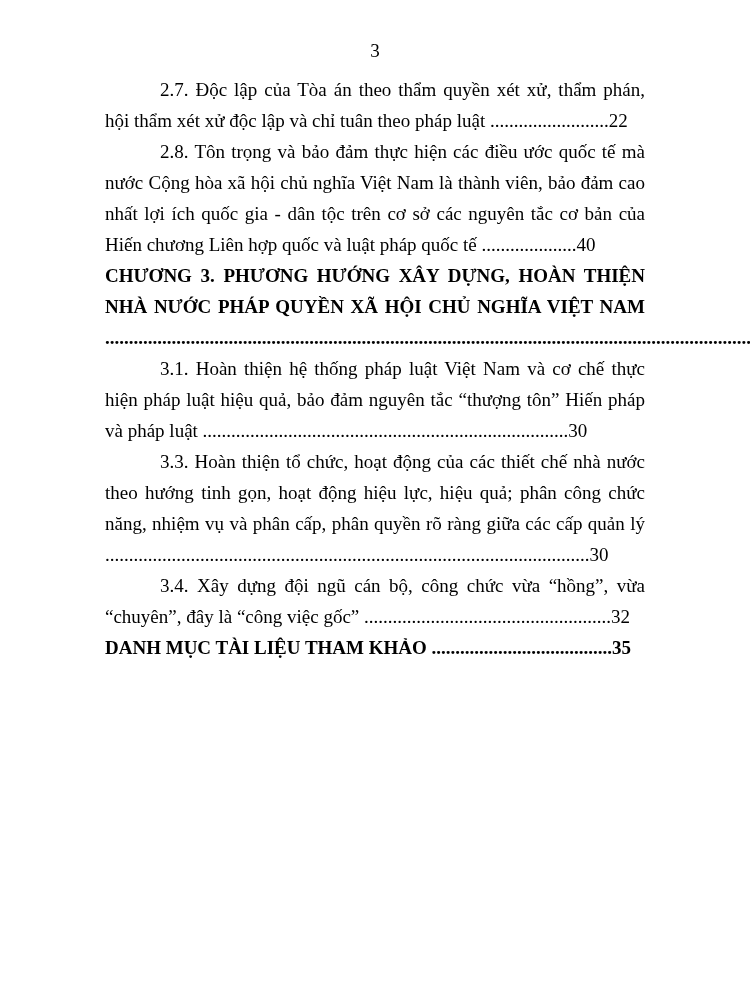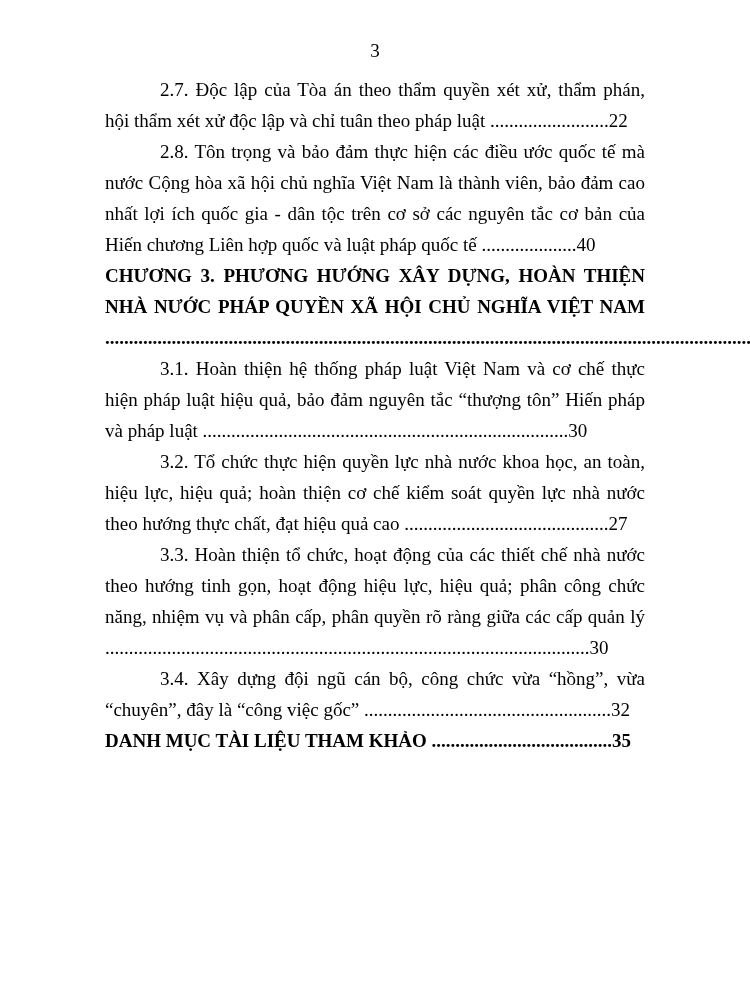--- a/index.html
+++ b/index.html
@@ -52,18 +52,17 @@
 <body>
 
 <div class="page">
   <div class="page-number">3</div>
 
   <div class="toc" id="toc-list">
       <p class="entry sub"><span class="entry-text">2.7. Độc lập của Tòa án theo thẩm quyền xét xử, thẩm phán, hội thẩm xét xử độc lập và chỉ tuân theo pháp luật</span> <span class="dots">.........................</span><span class="pagenum">22</span></p>
       <p class="entry sub"><span class="entry-text">2.8. Tôn trọng và bảo đảm thực hiện các điều ước quốc tế mà nước Cộng hòa xã hội chủ nghĩa Việt Nam là thành viên, bảo đảm cao nhất lợi ích quốc gia - dân tộc trên cơ sở các nguyên tắc cơ bản của Hiến chương Liên hợp quốc và luật pháp quốc tế</span> <span class="dots">....................</span><span class="pagenum">40</span></p>
       <p class="entry chapter"><span class="entry-text">CHƯƠNG 3. PHƯƠNG HƯỚNG XÂY DỰNG, HOÀN THIỆN NHÀ NƯỚC PHÁP QUYỀN XÃ HỘI CHỦ NGHĨA VIỆT NAM</span> <span class="dots">................................................................................................................................................................................................................................................................................................................................................................................................................</span></p>
       <p class="entry sub"><span class="entry-text">3.1. Hoàn thiện hệ thống pháp luật Việt Nam và cơ chế thực hiện pháp luật hiệu quả, bảo đảm nguyên tắc “thượng tôn” Hiến pháp và pháp luật</span> <span class="dots">.............................................................................</span><span class="pagenum">30</span></p>
-      <p class="entry sub"><span class="entry-text">3.2. Tổ chức thực hiện quyền lực nhà nước khoa học, an toàn, hiệu lực, hiệu quả; hoàn thiện cơ chế kiểm soát quyền lực nhà nước theo hướng thực chất, đạt hiệu quả cao</span> <span class="dots">...........................................</span><span class="pagenum">27</span></p>
       <p class="entry sub"><span class="entry-text">3.3. Hoàn thiện tổ chức, hoạt động của các thiết chế nhà nước theo hướng tinh gọn, hoạt động hiệu lực, hiệu quả; phân công chức năng, nhiệm vụ và phân cấp, phân quyền rõ ràng giữa các cấp quản lý</span> <span class="dots">......................................................................................................</span><span class="pagenum">30</span></p>
       <p class="entry sub"><span class="entry-text">3.4. Xây dựng đội ngũ cán bộ, công chức vừa “hồng”, vừa “chuyên”, đây là “công việc gốc”</span> <span class="dots">....................................................</span><span class="pagenum">32</span></p>
       <p class="entry chapter"><span class="entry-text">DANH MỤC TÀI LIỆU THAM KHẢO</span> <span class="dots">......................................</span><span class="pagenum">35</span></p>
     </div>
 </div>
 
 </body></html>

